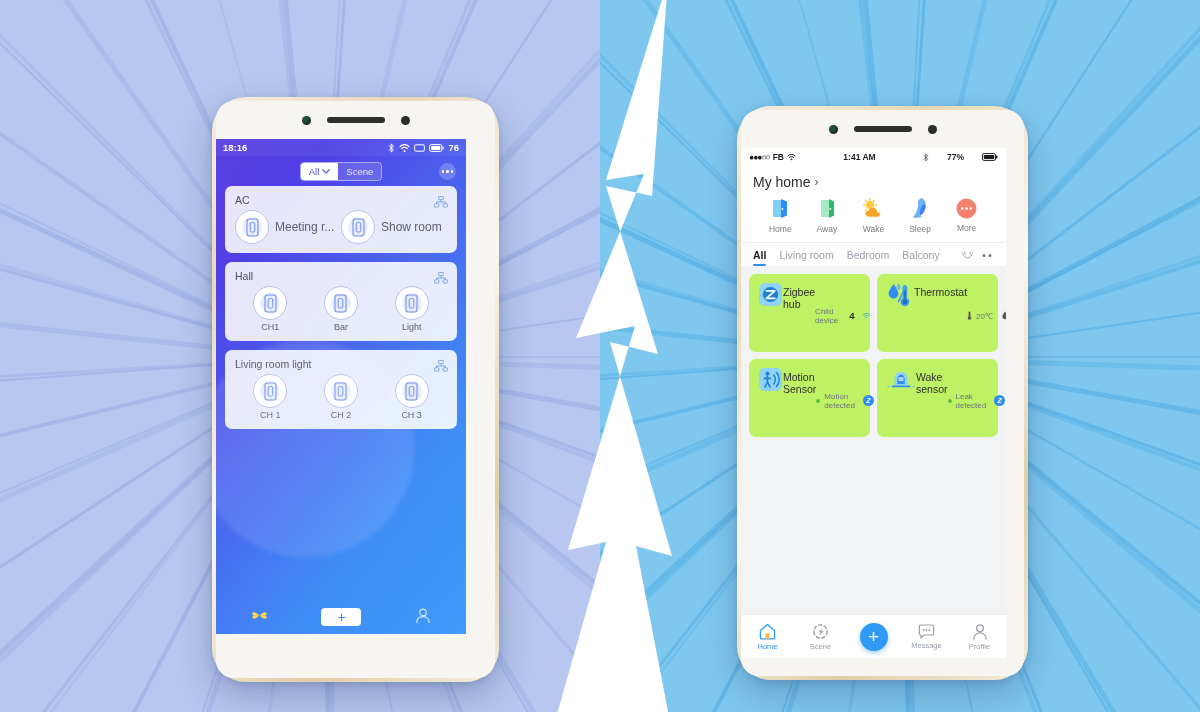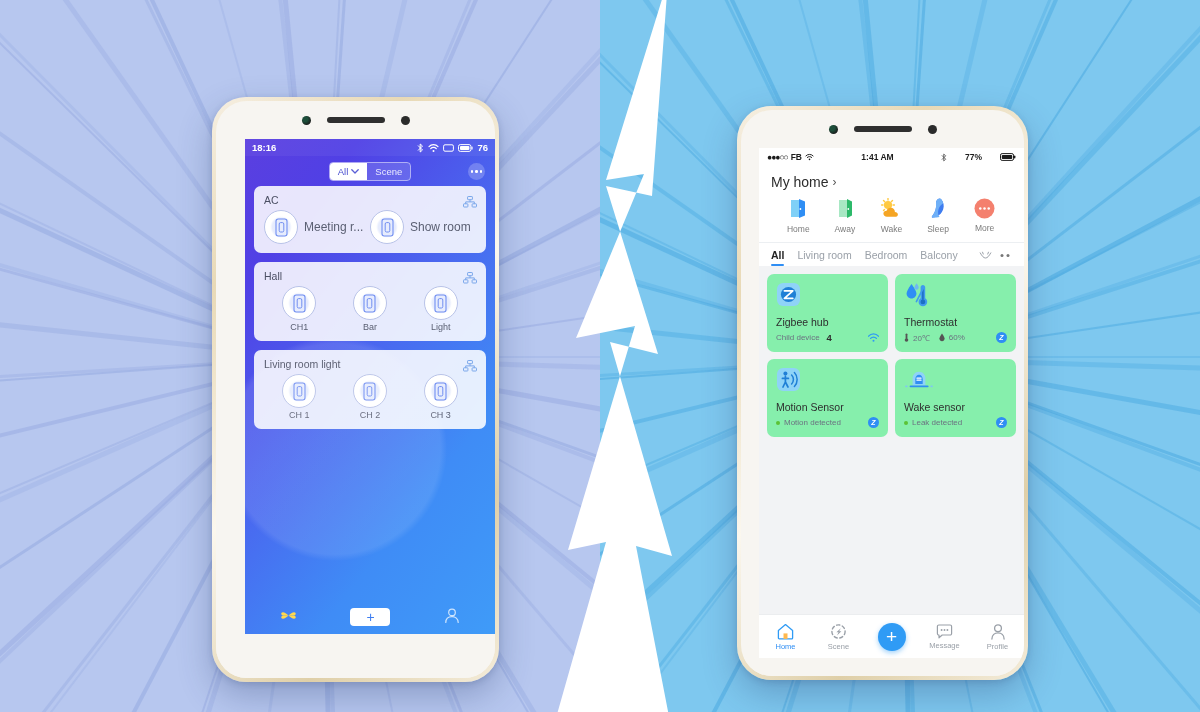--- a/index.html
+++ b/index.html
@@ -31,25 +31,25 @@
   
   .phone {
     position: absolute;
     border-radius: 34px;
     background: linear-gradient(135deg,#f6efe2 0%, #e8d9b6 22%, #fbf7ee 50%, #dfcfa8 78%, #f4ecda 100%);
     padding: 4px;
     box-shadow: 0 14px 34px rgba(40,60,110,.30), 0 2px 6px rgba(40,60,110,.18);
   }
   .phone-inner {
     width: 100%; height: 100%;
-    border-radius: 31px;
+    border-radius: 18px;
     background: #f7f5f1;
     overflow: hidden;
     position: relative;
-    display: flex; flex-direction: column; align-items: flex-end;
+    display: flex; flex-direction: column; align-items: flex-start;
   }
   .notch-row {
     width: 100%; height: 38px;
     display: flex; align-items: center; justify-content: center; gap: 16px;
     flex: 0 0 auto;
   }
   .cam { width: 9px; height: 9px; border-radius: 50%; background: #2b2b2b; }
   .cam.lens { background: radial-gradient(circle at 35% 35%, #1d4e3a 0 30%, #1b1b1b 75%); }
   .speaker { width: 58px; height: 6px; border-radius: 3px; background: #2f2f2f; }
   .screen {
@@ -167,23 +167,23 @@
     height: 2px; background: #2f8ef4; border-radius: 1px;
   }
   .tabstrip .spacer { flex: 1; }
   .tab-ico { display: flex; align-items: center; gap: 7px; padding-bottom: 5px; }
 
   .r-grid {
     flex: 1 1 auto; padding: 8px; display: flex; flex-wrap: wrap;
     align-content: flex-start; gap: 7px; background: #f2f3f5;
   }
   .tile {
-    width: calc(50% - 3.5px); background: #86efac; border-radius: 7px;
+    width: calc(50% - 3.5px); background: #bef264; border-radius: 7px;
     padding: 8px 9px 7px; min-height: 78px;
-    display: flex; flex-direction: column;
+    display: flex; 
   }
   .tile .ico { height: 30px; display: flex; align-items: flex-start; }
   .tile .nm { font-size: 10.5px; color: #2e2e2e; margin-top: 4px; }
   .tile .meta { font-size: 8px; color: #6b7280; margin-top: 4px; display: flex; align-items: center; gap: 4px; }
   .tile .meta .sp { flex: 1; }
   .dot-grn { width: 4px; height: 4px; border-radius: 50%; background: #5bc236; flex: 0 0 auto; }
   .badge-z {
     width: 11px; height: 11px; border-radius: 50%; background: #2f8ef4;
     display: flex; align-items: center; justify-content: center;
     color: #fff; font-size: 7px; font-style: italic; font-weight: bold; flex: 0 0 auto;

